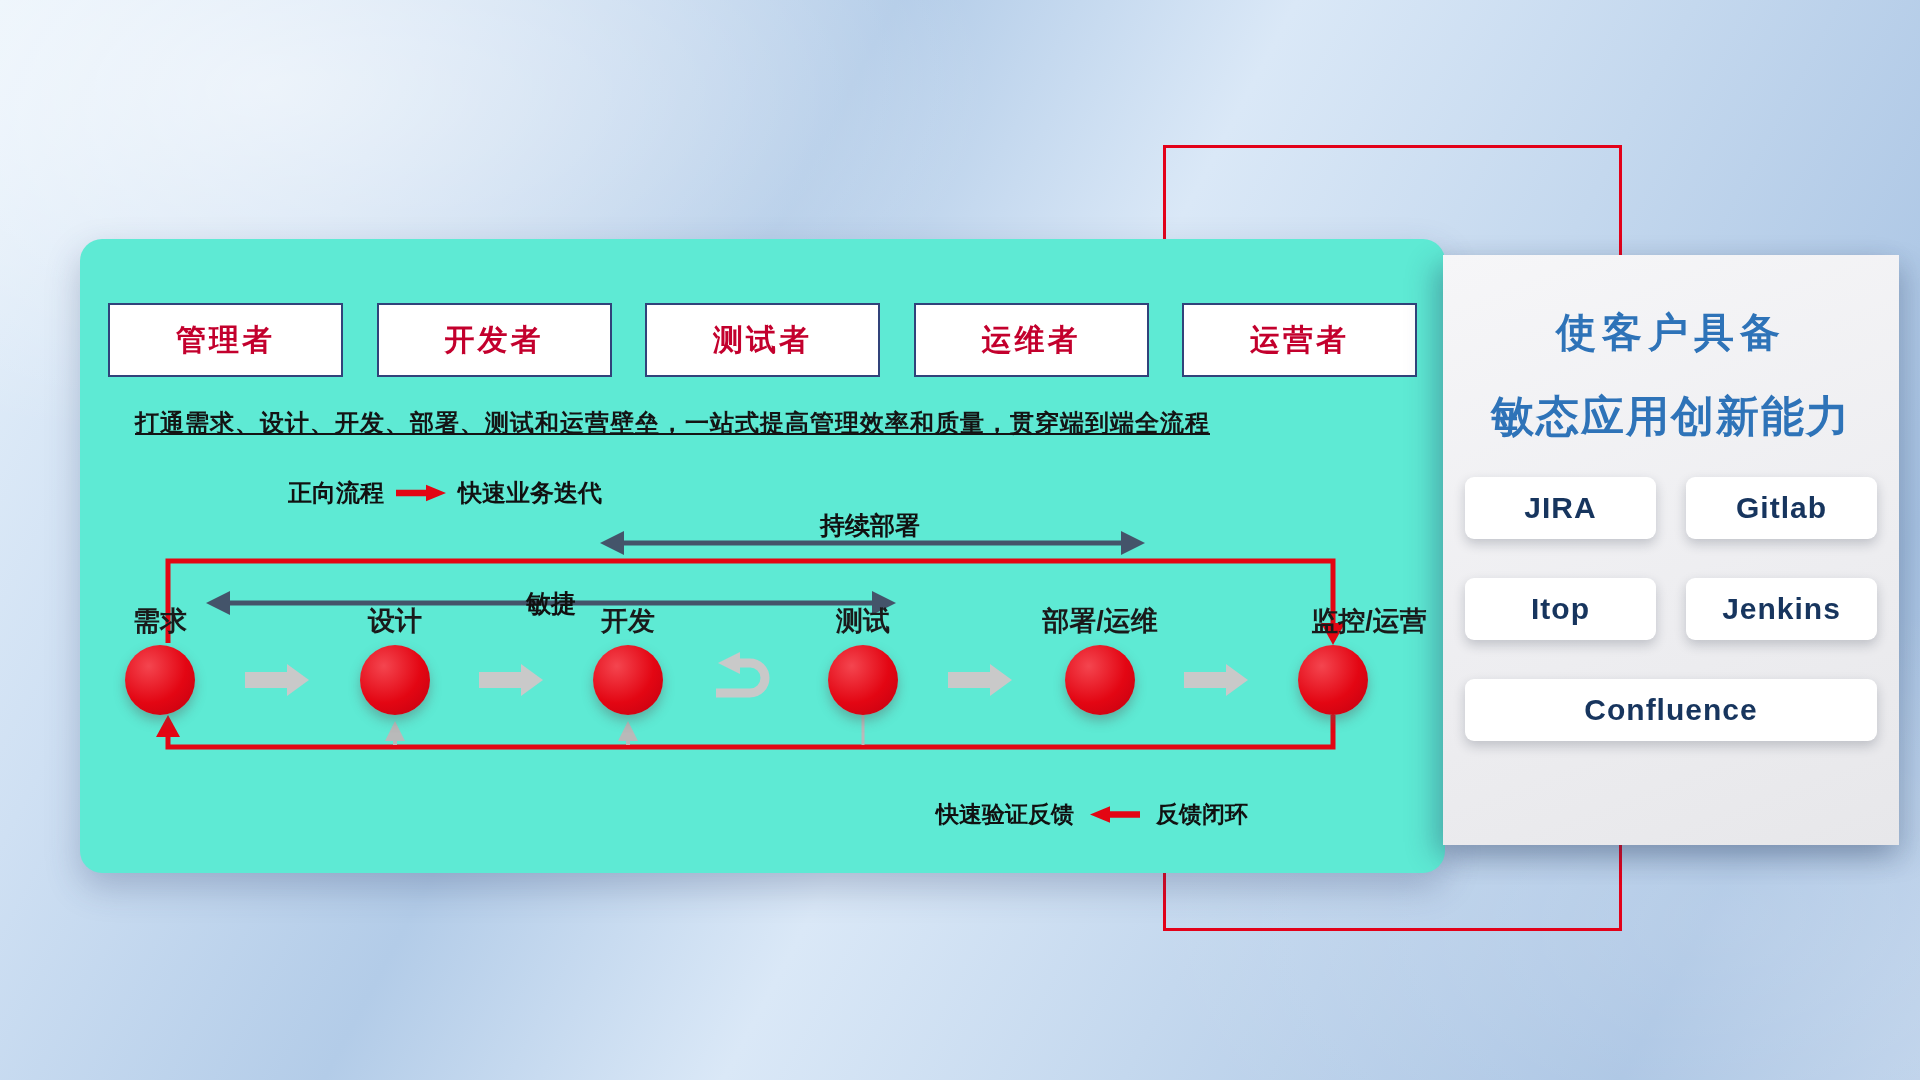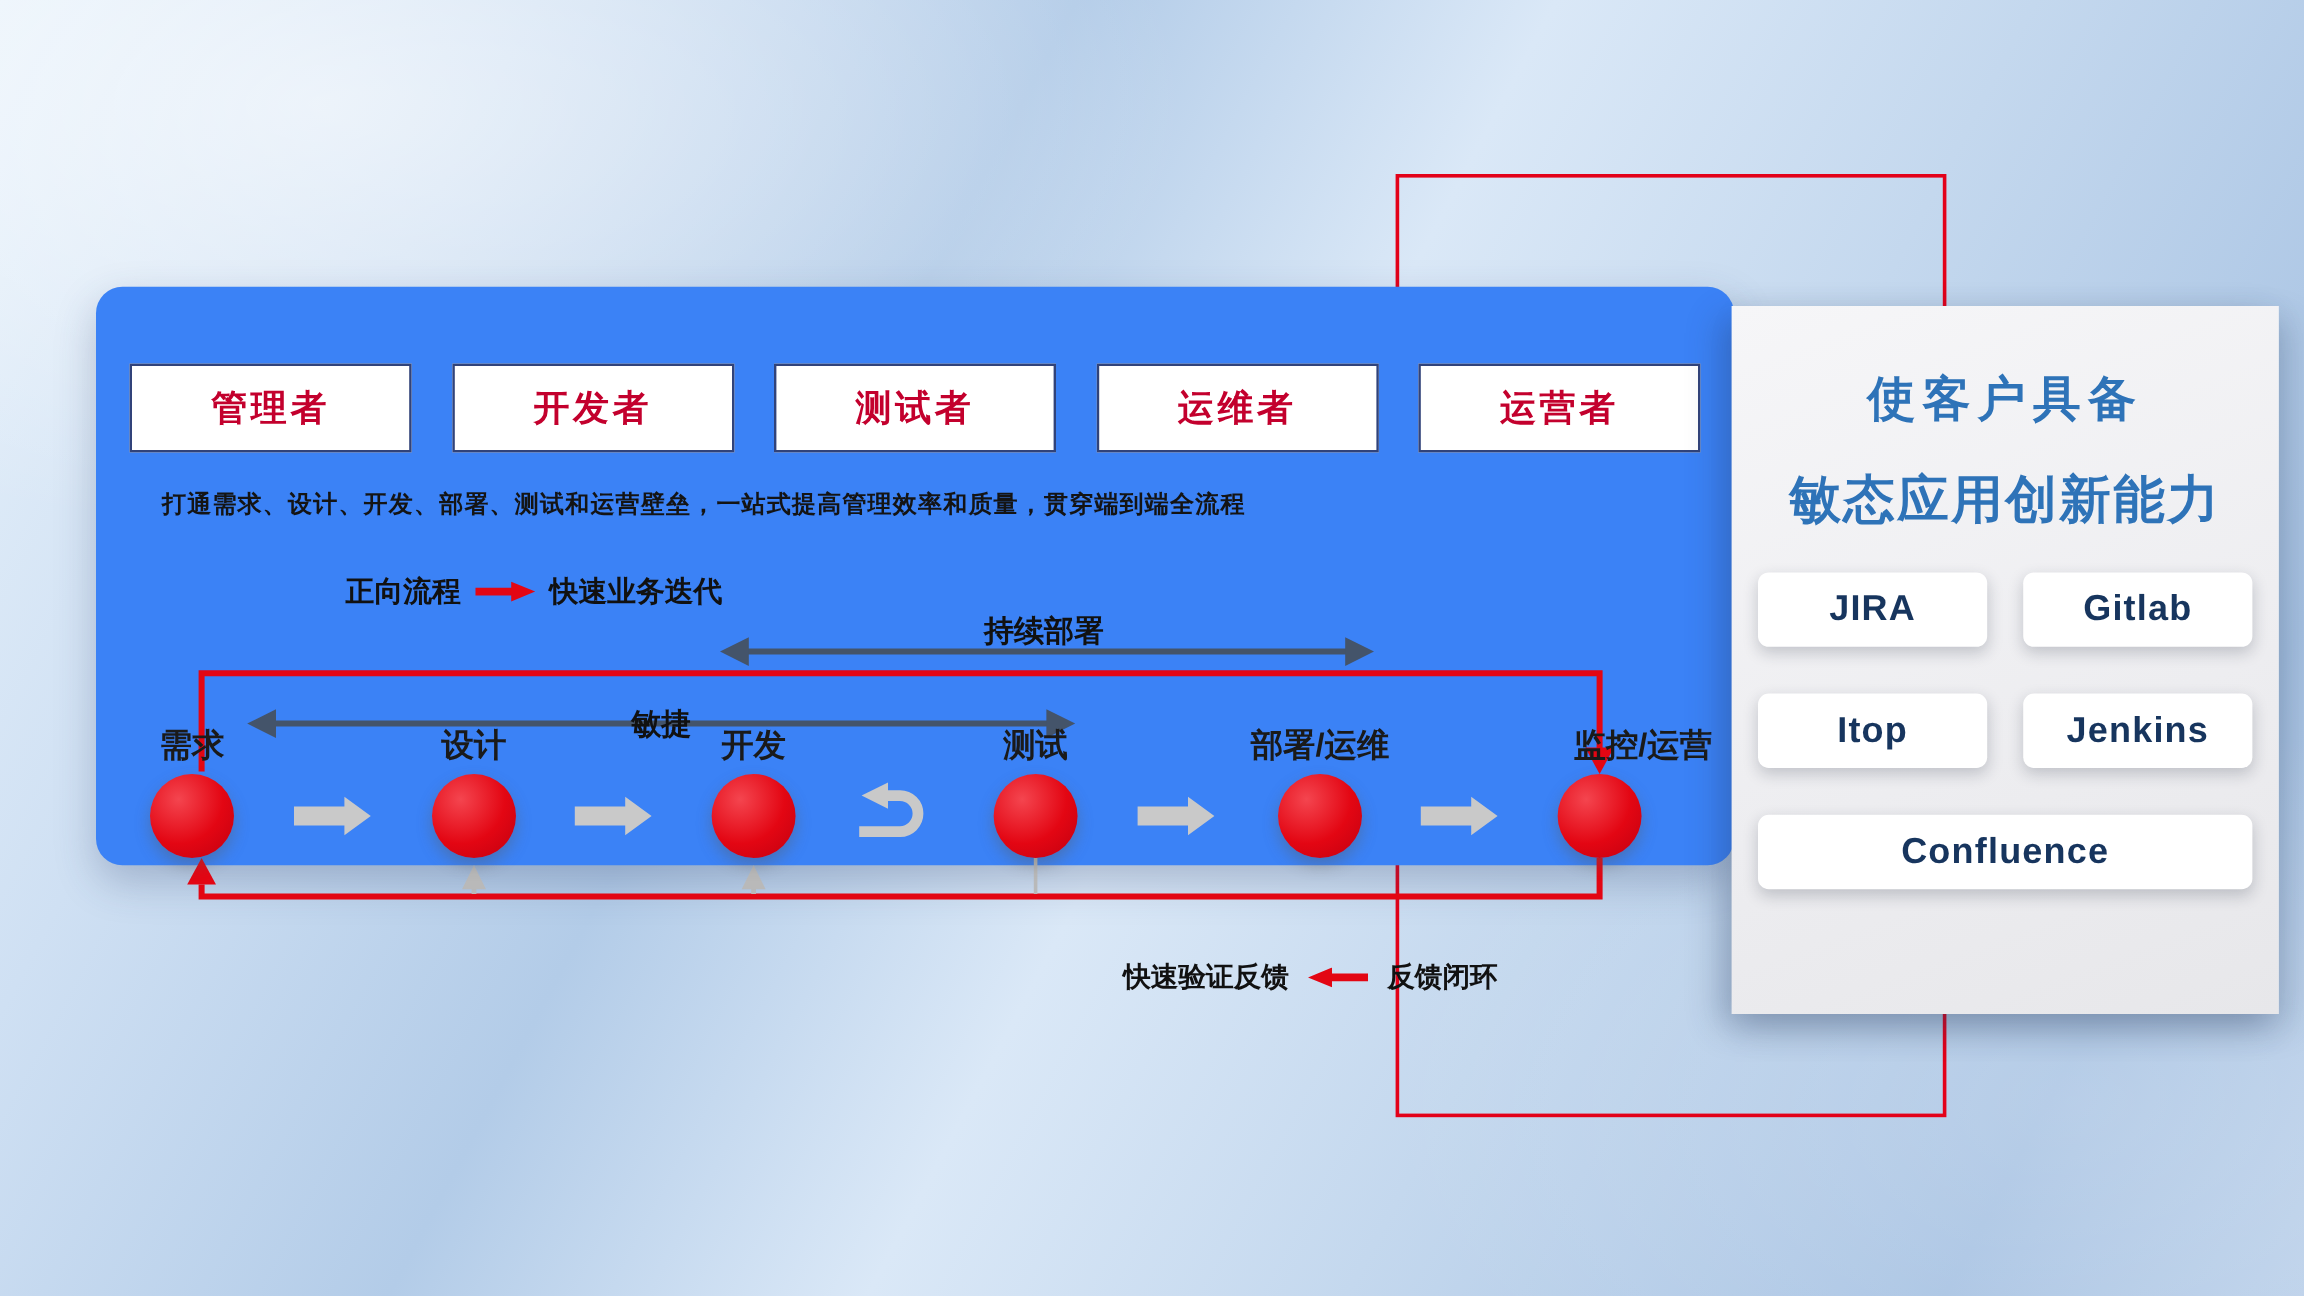--- a/index.html
+++ b/index.html
@@ -17,43 +17,44 @@
   }
 
   
   .red-frame {
     position:absolute; left:1163px; top:145px; width:459px; height:786px;
     border:3px solid #e30119; z-index:1;
   }
 
   
   .card {
-    position:absolute; left:80px; top:239px; width:1365px; height:482px;
-    background:#3b82f6; border-radius:22px;
+    position:absolute; left:80px; top:239px; width:1365px; height:634px;
+    background:#5eead4; border-radius:22px;
     box-shadow:0 14px 34px rgba(50,70,110,.28);
     z-index:2;
   }
 
   .roles {
     position:absolute; left:28px; right:28px; top:64px;
     display:flex; justify-content:space-between;
   }
   .role-box {
     width:235px; height:74px; background:#fff;
     border:2px solid #31437a;
     display:flex; align-items:center; justify-content:center;
   }
   .role-box span {
     color:#c3002d; font-size:30px; font-weight:700; letter-spacing:3px;
   }
 
   .desc {
     position:absolute; left:55px; top:168px;
-    font-size:20px; font-weight:700; color:#141414; letter-spacing:1px;
+    font-size:24px; font-weight:700; color:#141414; letter-spacing:1px;
     white-space:nowrap;
+    text-decoration:underline;
   }
 
   .legend-forward {
     position:absolute; left:208px; top:238px;
     display:flex; align-items:center; gap:12px;
     font-size:24px; font-weight:700; color:#111;
   }
   .legend-feedback {
     position:absolute; left:856px; top:560px;
     display:flex; align-items:center; gap:16px;

